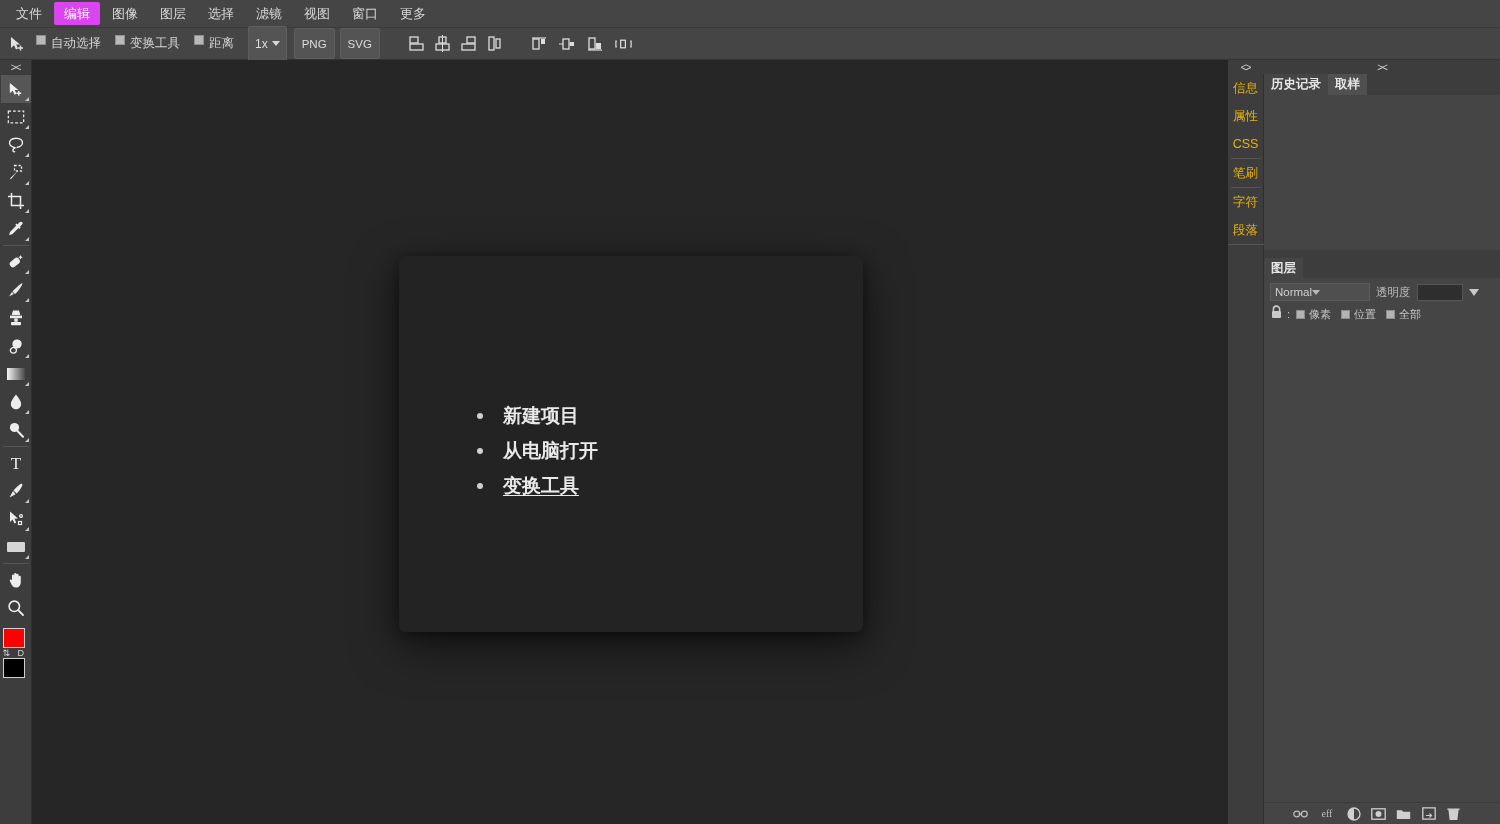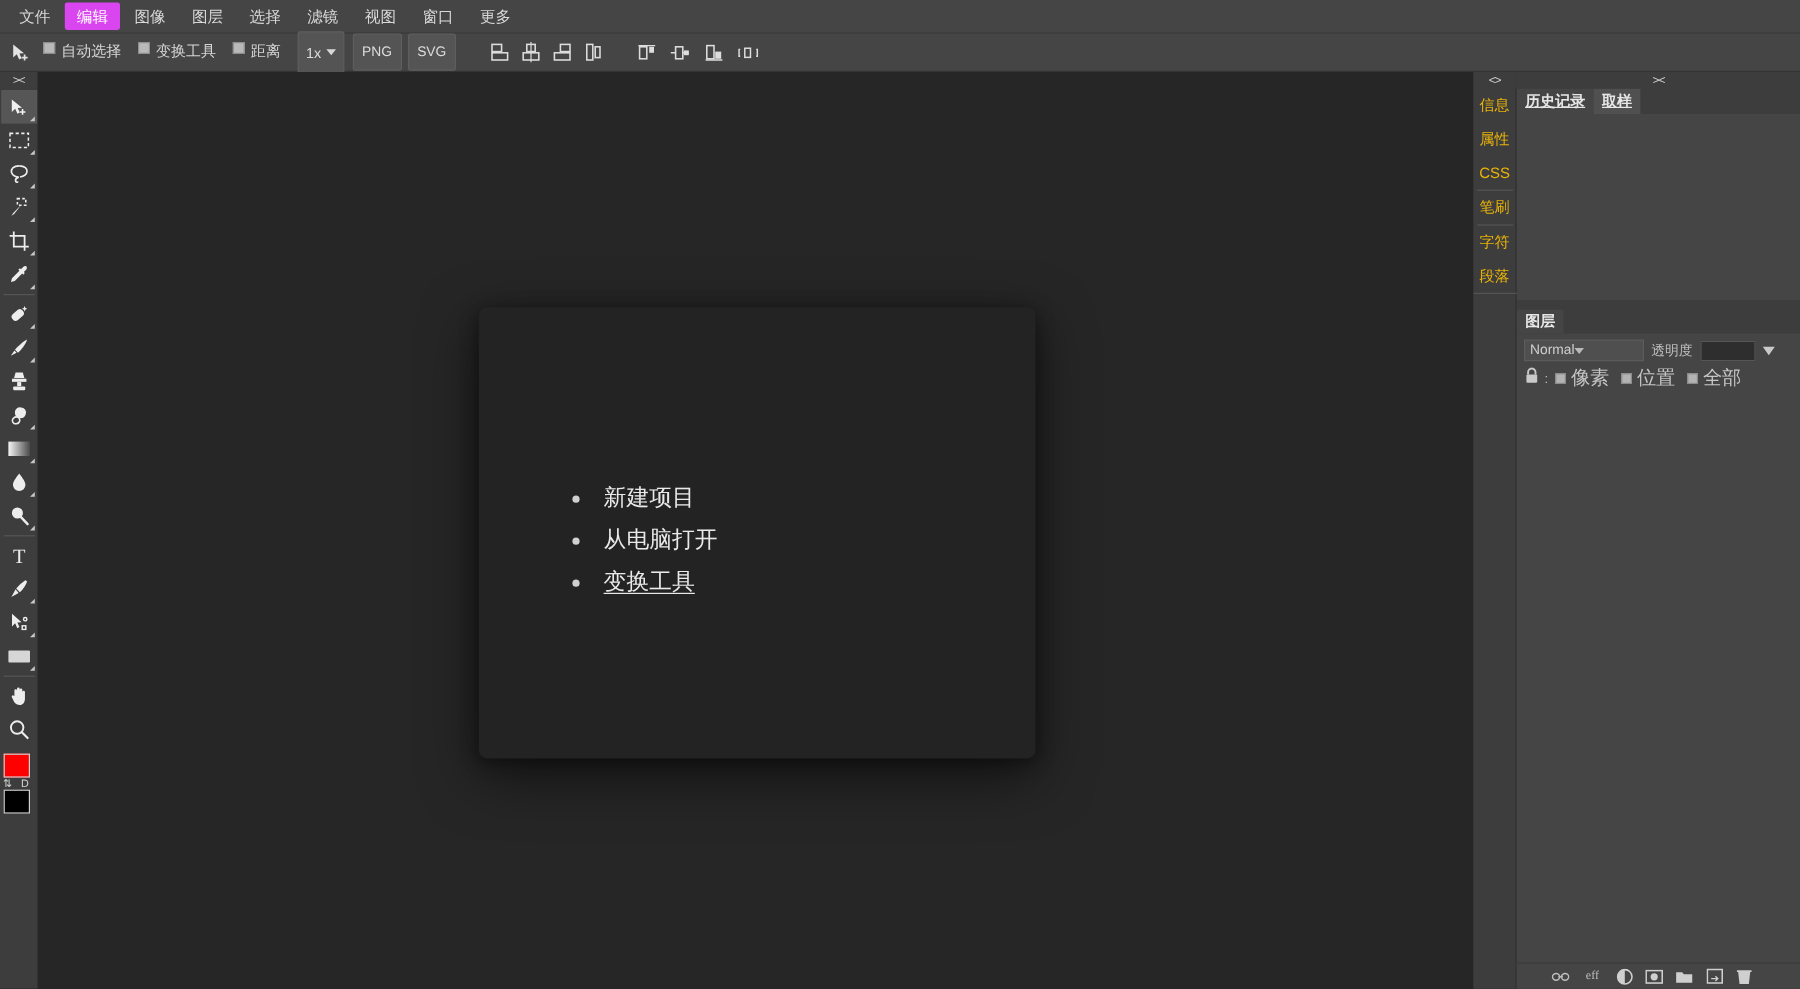--- a/index.html
+++ b/index.html
@@ -105,21 +105,21 @@
   }
   .welcome-list { position: absolute; left: 78px; top: 148px; list-style: none; }
   .welcome-list li {
     display: flex; align-items: center; margin-bottom: 11px;
     color: #e9e9e9; font-size: 19px; line-height: 24px;
   }
   .bullet {
     width: 6px; height: 6px; border-radius: 50%;
     background: #d0d0d0; margin-right: 20px; flex: 0 0 auto;
   }
-  .wl-text { white-space: nowrap; }
+  .wl-text { white-space: nowrap; font-weight: bold; }
   .wl-text.link { text-decoration: underline; text-underline-offset: 3px; }
   .rightside {
     position: absolute; top: 60px; left: 1228px; width: 272px; height: 764px;
     background: #454545; display: flex;
   }
   .vrail {
     width: 36px; height: 764px; background: #3d3d3d;
     border-right: 1px solid #2f2f2f; display: flex; flex-direction: column; align-items: center;
   }
   .vrail-collapse {
@@ -136,21 +136,21 @@
   .rpanels { width: 236px; height: 764px; display: flex; flex-direction: column; }
   .rp-topbar {
     height: 14px; background: #3d3d3d; display: flex; align-items: center; justify-content: center;
     color: #d4d4d4; font-size: 10px; letter-spacing: -1px;
   }
   .tabstrip {
     height: 21px; background: #3d3d3d; display: flex; align-items: stretch;
   }
   .tabstrip .tab {
     display: flex; align-items: center; padding: 0 7px;
-    color: #e6e6e6; font-size: 12.5px; font-weight: bold; white-space: nowrap; text-decoration: underline;
+    color: #e6e6e6; font-size: 12.5px; font-weight: bold; white-space: nowrap;
   }
   .tabstrip .tab.active { background: #454545; }
   .tabstrip .tab.hover { background: #505050; }
   .panel-body-history { height: 155px; background: #454545; }
   .rp-spacer { height: 8px; background: #3d3d3d; }
 
   .layers-tabstrip { height: 20px; background: #3d3d3d; display: flex; align-items: stretch; }
   .layers-panel { flex: 1 1 auto; background: #454545; display: flex; flex-direction: column; }
   .blend-row {
     display: flex; align-items: center; padding: 5px 6px 3px 6px; gap: 6px;
@@ -172,21 +172,21 @@
     width: 0; height: 0; border-left: 5px solid transparent;
     border-right: 5px solid transparent; border-top: 7px solid #c9c9c9;
   }
   .lock-row { display: flex; align-items: center; padding: 1px 6px 4px 6px; gap: 4px; }
   .lock-colon { color: #c2c2c2; font-size: 11px; margin-right: 2px; }
   .lock-chk {
     width: 9px; height: 9px; background: #b3b3b3; border: 1px solid #8b8b8b;
     display: inline-block; margin-right: 4px;
   }
   .lock-item { display: flex; align-items: center; margin-right: 6px; }
-  .lock-label { color: #c6c6c6; font-size: 16px; white-space: nowrap; }
+  .lock-label { color: #c6c6c6; font-size: 11px; white-space: nowrap; }
   .layers-list { flex: 1 1 auto; }
   .layers-footer {
     height: 22px; background: #454545; display: flex; align-items: center;
     justify-content: center; gap: 10px; padding-right: 10px;
     border-top: 1px solid #3b3b3b;
   }
   .lf-icon { width: 15px; height: 15px; display: flex; align-items: center; justify-content: center; }
 </style>
 </head>
 <body>

